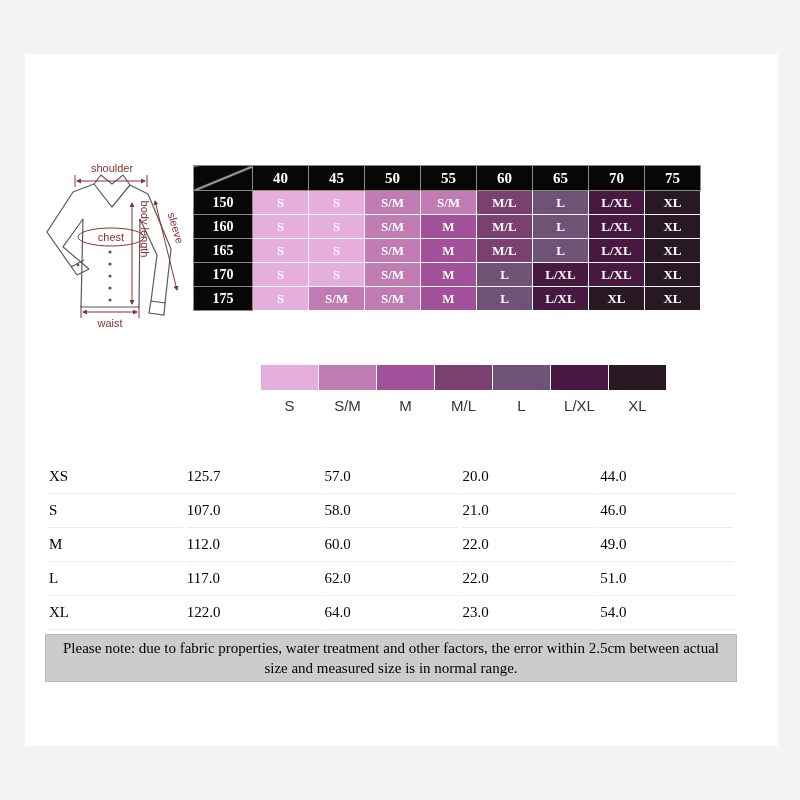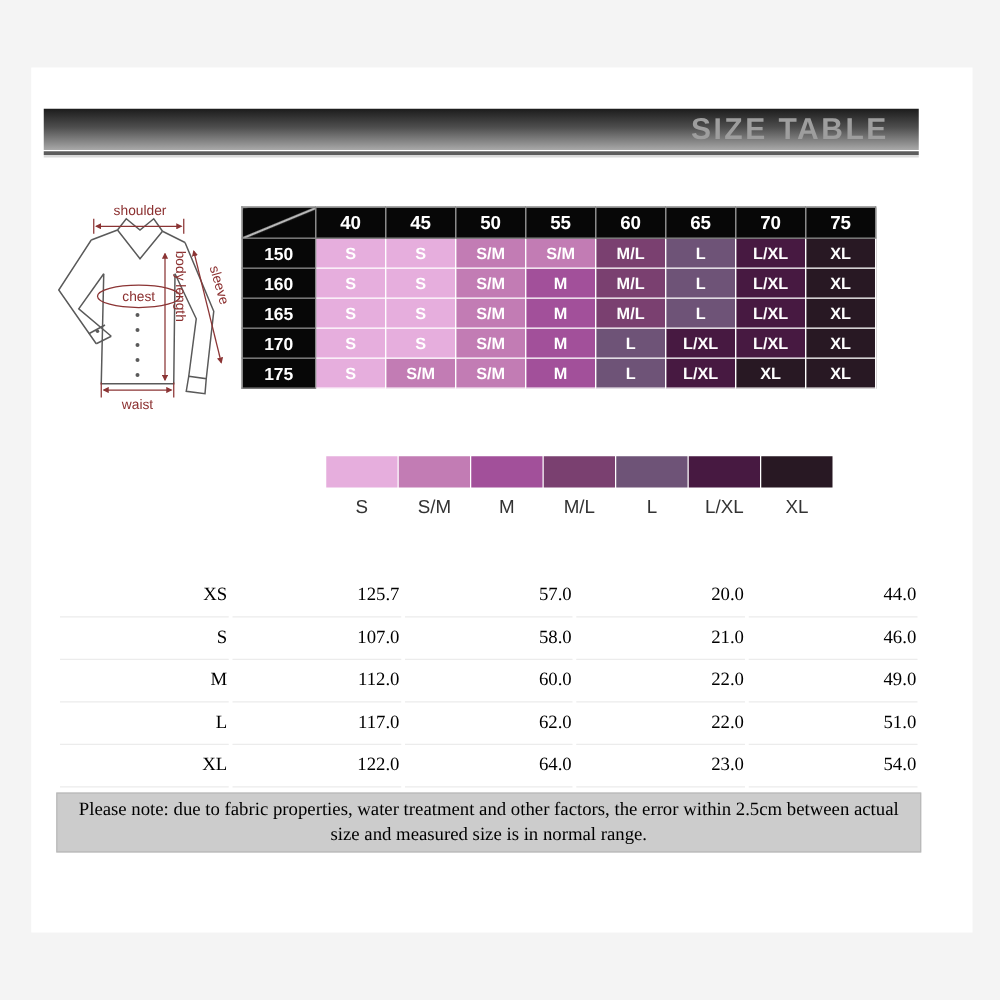--- a/index.html
+++ b/index.html
@@ -21,21 +21,21 @@
   .banner-line1{height:3px;background:#5d5d5d;margin-top:1px;}
   .banner-line2{height:2px;background:#d9d9d9;}
 
   
   .diagram{position:absolute;left:12px;top:103px;width:160px;height:180px;}
   .diagram text{font-family:"Liberation Sans",sans-serif;font-size:11px;fill:#8b2f2f;}
 
   
   .matrix{
     position:absolute;left:168px;top:111px;border-collapse:collapse;
-    font-family:Liberation Sans, sans-serif;font-weight:bold;
+    font-family:Liberation Serif, serif;font-weight:bold;
   }
   .matrix td{padding:0;text-align:center;vertical-align:middle;}
   .matrix .hdr{background:#070707;color:#ffffff;font-size:15px;border:1px solid #8a8a8a;height:24px;}
   .matrix .rowlbl{background:#070707;color:#ffffff;font-size:14px;border:1px solid #8a8a8a;height:23px;}
   .matrix .mx{color:#ffffff;font-size:13px;border:1px solid #ffffff;height:23px;}
   .matrix .corner{
     background-color:#070707;
     background-image:linear-gradient(to bottom right,transparent 47%,#bfbfbf 49%,#bfbfbf 51%,transparent 53%);
     border:1px solid #8a8a8a;
   }
@@ -43,39 +43,32 @@
   
   .legend{position:absolute;left:236px;top:311px;display:flex;}
   .legend-item{width:57px;margin-right:1px;text-align:center;}
   .sw{height:25px;}
   .lg-label{margin-top:7px;font-size:15px;color:#333333;}
 
   
   .meas{position:absolute;left:20px;top:406px;width:692px;font-family:"Liberation Serif",serif;}
   .meas table{width:100%;border-collapse:separate;border-spacing:3px 0;table-layout:fixed;}
   .meas th{background:#efefef;font-size:16px;font-weight:bold;height:38px;color:#000;}
-  .meas td{font-size:15px;height:31px;text-align:right;border-bottom:1px solid #ececec;color:#000;}
+  .meas td{font-size:15px;height:31px;text-align:left;border-bottom:1px solid #ececec;color:#000;}
   .note{
     margin-top:4px;background:#cccccc;border:1px solid #b9b9b9;
     text-align:center;font-size:15px;line-height:20px;padding:3px 6px;color:#000;
     font-family:Liberation Serif, serif;
   }
 </style>
 </head>
 <body>
 
 <div class="card">
 
-  <div class="banner">
-    <div class="banner-bar">
-      <span class="banner-title">SIZE TABLE</span>
-    </div>
-    <div class="banner-line1"></div>
-    <div class="banner-line2"></div>
-  </div>
 
   <svg class="diagram" viewBox="0 0 160 180">
     <defs>
       <marker id="ar" viewBox="0 0 10 10" refX="8" refY="5" markerWidth="5" markerHeight="5" orient="auto-start-reverse">
         <path d="M0,0 L10,5 L0,10 z" fill="#8b3434"></path>
       </marker>
     </defs>
 
     <g stroke="#5a5a5a" fill="none" stroke-width="1.2">
       <path d="M57,27 L75,50 L93,28"></path>

